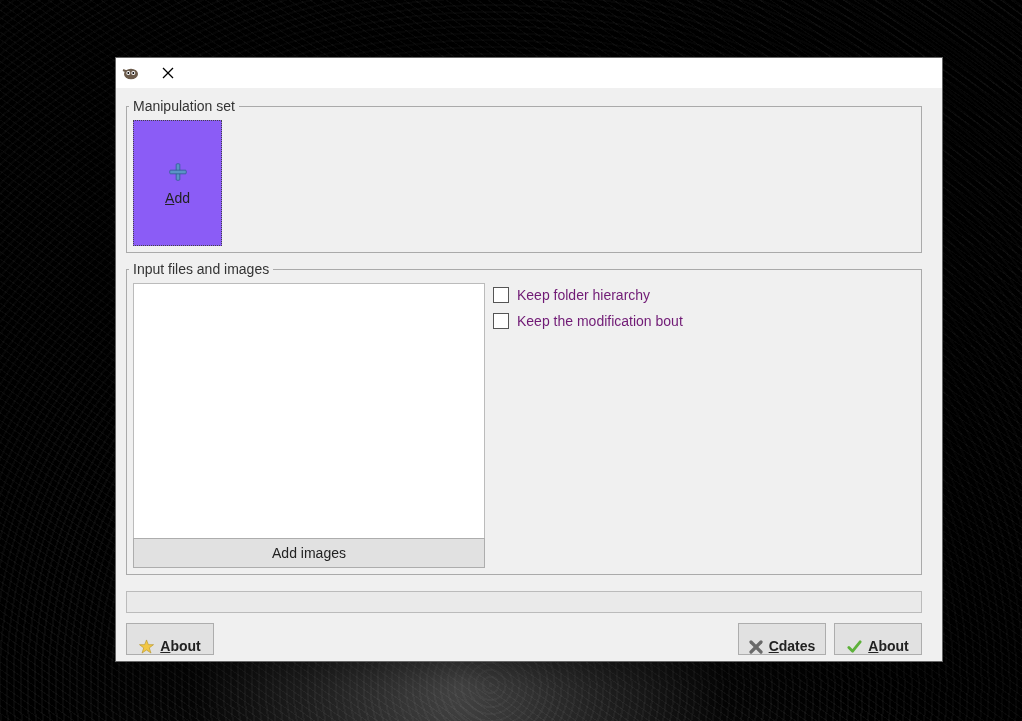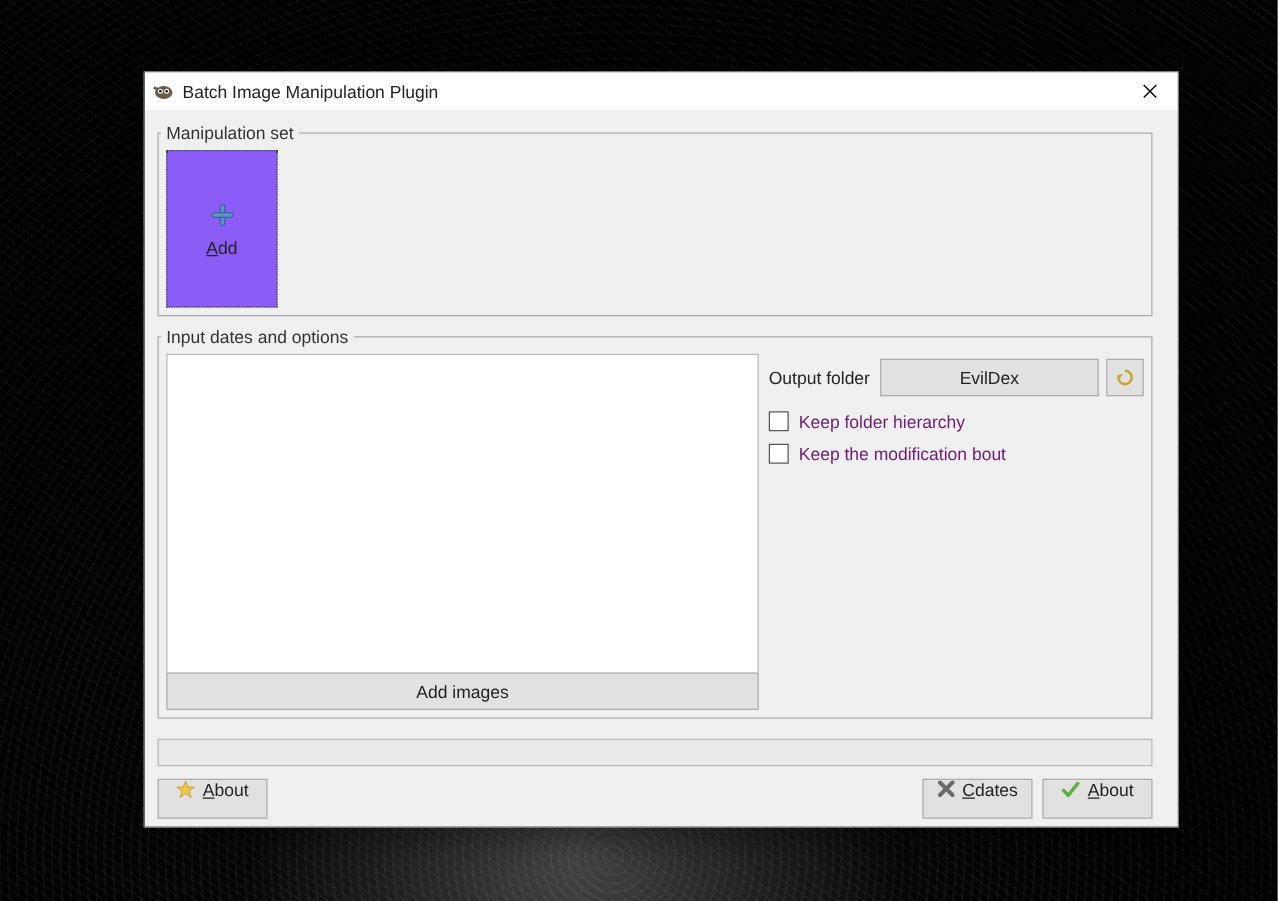--- a/index.html
+++ b/index.html
@@ -100,21 +100,21 @@
     }
     .add-tile .lbl { font-size: 14px; color: #222; }
     .add-tile .lbl .ul { text-decoration: underline; }
     .input-row {
       flex: 1;
       display: flex;
       gap: 8px;
       min-height: 0;
     }
     .left-col {
-      width: 474px;
+      width: 352px;
       display: flex;
       flex-direction: column;
     }
     .file-list {
       flex: 1;
       background: #fff;
       border: 1px solid #bbb;
       border-bottom: none;
     }
     .btn-row { display: flex; }
@@ -162,22 +162,23 @@
       border: 1px solid #bbb;
       background: #eaeaea;
       margin-top: 8px;
     }
     .footer {
       display: flex; align-items: center; padding: 10px 0 0 0;
     }
     .footer .spacer { flex: 1; }
     .footer-btn {
       height: 32px; width: 88px; background: #e1e1e1; border: 1px solid #adadad;
-      display: flex; align-items: flex-start; justify-content: center; gap: 6px;
-      cursor: pointer;
+      display: flex; align-items: flex-end; justify-content: center; gap: 6px;
+      cursor: pointer;
+      font-weight: bold;
     }
     .footer-btn + .footer-btn { margin-left: 8px; }
     .footer-btn .ul { text-decoration: underline; }
   </style>
 </head>
 <body>
 
 <div class="backdrop"></div>
 
 <div class="window">
@@ -187,21 +188,20 @@
 
       <svg viewBox="0 0 18 18" width="18" height="18">
         <ellipse cx="9" cy="10" rx="7" ry="5.2" fill="#6b5b4b"></ellipse>
         <ellipse cx="6.3" cy="9" rx="2" ry="2" fill="#fff"></ellipse>
         <ellipse cx="11.3" cy="9" rx="2" ry="2" fill="#fff"></ellipse>
         <circle cx="6.3" cy="9" r="1" fill="#000"></circle>
         <circle cx="11.3" cy="9" r="1" fill="#000"></circle>
         <path d="M1 6 L4.5 7.5" stroke="#6b5b4b" stroke-width="2" fill="none"></path>
       </svg>
     </span>
-    <span class="title">Batch Image Manipulation Plugin</span>
     <div class="close">
       <svg viewBox="0 0 12 12" width="12" height="12">
         <line x1="1" y1="1" x2="11" y2="11" stroke="#000" stroke-width="1.2"></line>
         <line x1="11" y1="1" x2="1" y2="11" stroke="#000" stroke-width="1.2"></line>
       </svg>
     </div>
   </div>
 
   <div class="body">
 
@@ -212,39 +212,29 @@
           <svg viewBox="0 0 24 24" width="22" height="22">
             <rect x="10" y="3" width="4" height="18" rx="1" fill="#5a93c7" stroke="#2a5a8a" stroke-width="0.8"></rect>
             <rect x="3" y="10" width="18" height="4" rx="1" fill="#5a93c7" stroke="#2a5a8a" stroke-width="0.8"></rect>
           </svg>
         </span>
         <span class="lbl"><span class="ul">A</span><span>dd</span></span>
       </div>
     </fieldset>
 
     <fieldset class="group input">
-      <legend>Input dates and options</legend>
+      <legend>Input files and images</legend>
       <div class="input-row">
         <div class="left-col">
           <div class="file-list"></div>
           <div class="btn-row">
             <button>Add images</button>
           </div>
         </div>
         <div class="right-col">
-          <div class="output-row">
-            <span class="output-label">Output folder</span>
-            <div class="output-value">EvilDex</div>
-            <div class="icon-btn">
-              <svg viewBox="0 0 18 18" width="16" height="16">
-                <path d="M9 3 a6 6 0 1 1 -5.6 4" fill="none" stroke="#c9a227" stroke-width="2.2"></path>
-                <polygon points="3,7 7,5.5 4.5,10" fill="#c9a227"></polygon>
-              </svg>
-            </div>
-          </div>
           <label class="check-row">
             <span class="check"></span>
             <span class="check-label">Keep folder hierarchy</span>
           </label>
           <label class="check-row">
             <span class="check"></span>
             <span class="check-label">Keep the modification bout</span>
           </label>
         </div>
       </div>

